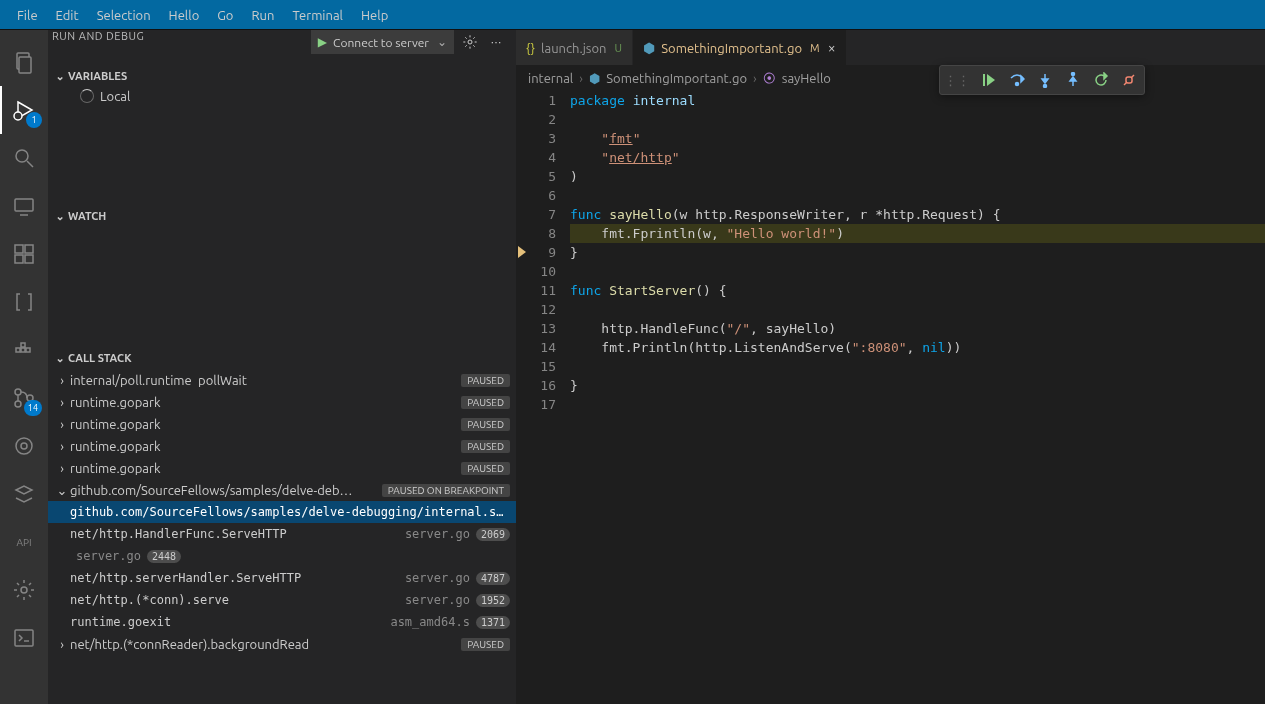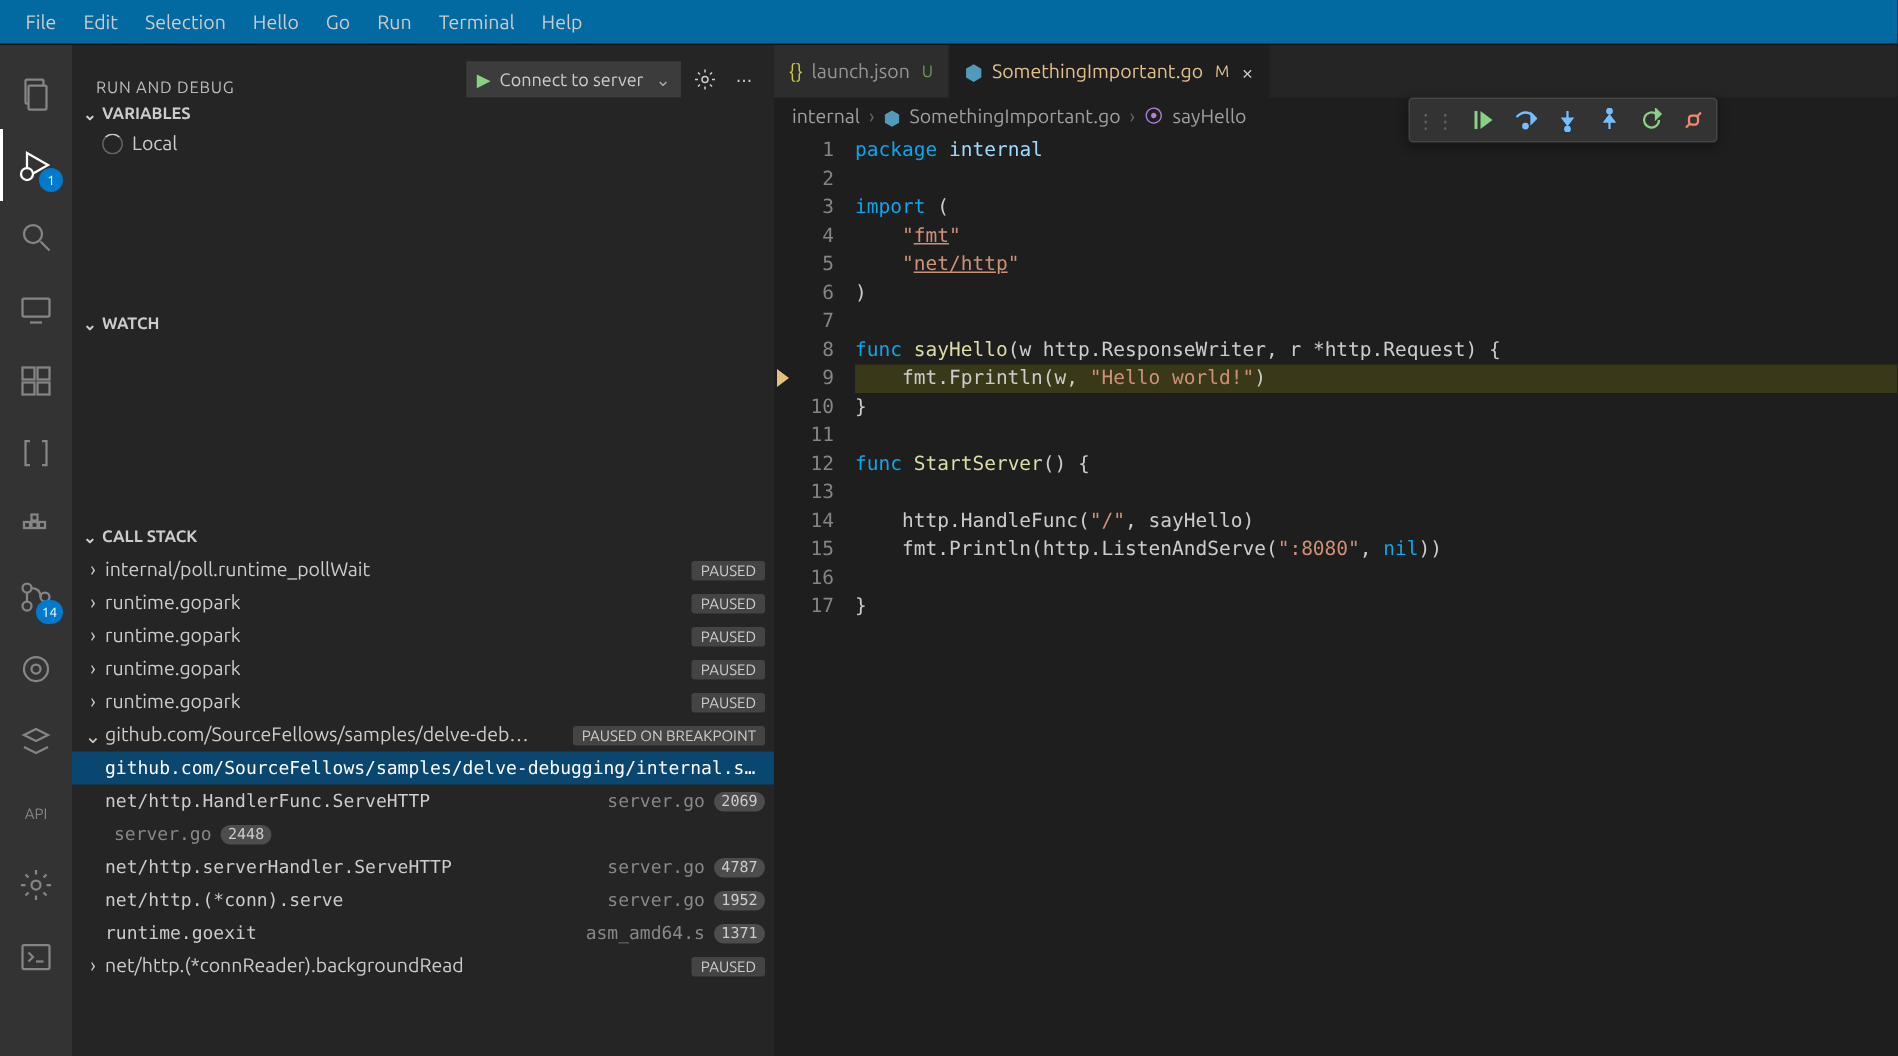--- a/index.html
+++ b/index.html
@@ -70,23 +70,23 @@
 .sidebar {
   width: 468px;
   background: #252526;
   display: flex;
   flex-direction: column;
   min-height: 0;
 }
 .sidebar-header {
   height: 35px;
   display: flex;
-  align-items: flex-end;
+  align-items: flex-start;
   justify-content: space-between;
-  padding: 0 10px 0 16px;
+  padding: 0 10px 0 4px;
   font-size: 11px;
   color: #bbb;
 }
 .sidebar-header .title { letter-spacing: 0.5px; }
 .run-controls { display: flex; align-items: center; gap: 6px; }
 .run-select {
   display: flex;
   align-items: center;
   background: #3c3c3c;
   border: 1px solid #3c3c3c;
@@ -106,21 +106,21 @@
   align-items: center;
   padding: 0 4px;
   font-size: 11px;
   font-weight: bold;
   cursor: pointer;
   background: #252526;
 }
 .section-hdr .chev { width: 16px; text-align:center; }
 .section-body { font-size: 13px; }
 
-.local-row { display:flex; align-items:flex-start; padding: 2px 0 2px 20px; gap:6px; color:#ccc; }
+.local-row { display:flex; align-items:flex-start; padding: 2px 0 2px 32px; gap:6px; color:#ccc; }
 .spinner { display:inline-block; width:14px; height:14px; border:1.5px solid #666; border-top-color:#ccc; border-radius:50%; }
 
 .stack-row {
   display: flex;
   align-items: center;
   padding: 2px 6px 2px 6px;
   height: 22px;
 }
 .stack-row .chev { width:16px; text-align:center; color:#ccc; }
 .stack-row .name { flex:1; white-space:nowrap; overflow:hidden; text-overflow:ellipsis; }
@@ -490,21 +490,20 @@
           <div class="ln">12</div>
           <div class="ln">13</div>
           <div class="ln">14</div>
           <div class="ln">15</div>
           <div class="ln">16</div>
           <div class="ln">17</div>
         </div>
       <div class="codelines" id="codelines">
           <div class="line"><span class="kw">package</span> <span class="id">internal</span></div>
           <div class="line"></div>
-          <div class="line"><span class="kw">import</span> (</div>
           <div class="line">    <span class="str">"<span class="ul">fmt</span>"</span></div>
           <div class="line">    <span class="str">"<span class="ul">net/http</span>"</span></div>
           <div class="line">)</div>
           <div class="line"></div>
           <div class="line"><span class="kw">func</span> <span class="fn">sayHello</span>(w http.ResponseWriter, r *http.Request) {</div>
           <div class="line hl">    fmt.Fprintln(w, <span class="str">"Hello world!"</span>)</div>
           <div class="line">}</div>
           <div class="line"></div>
           <div class="line"><span class="kw">func</span> <span class="fn">StartServer</span>() {</div>
           <div class="line"></div>

